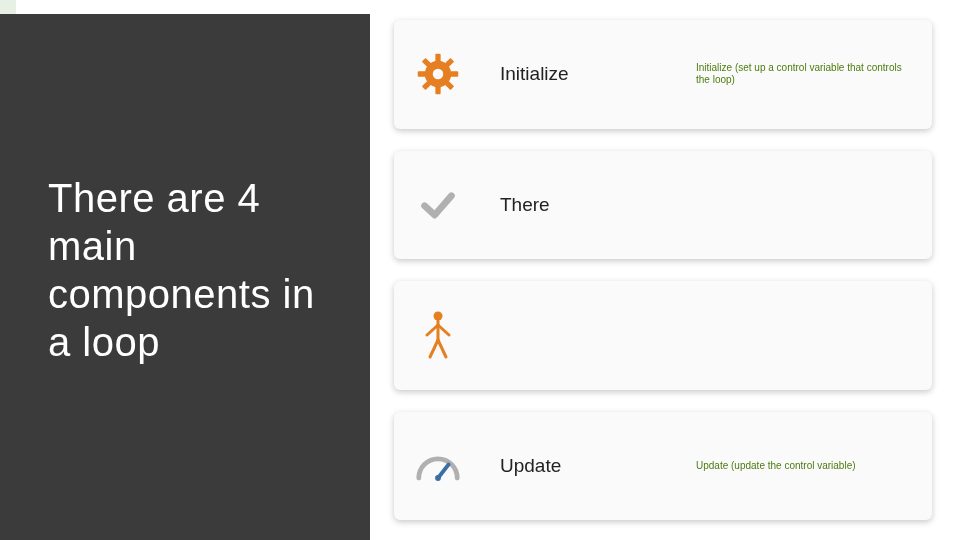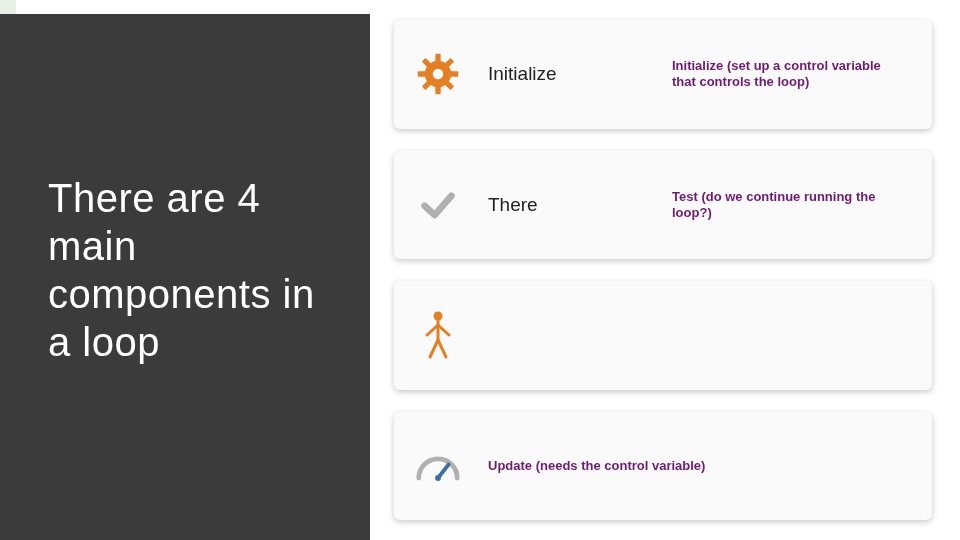--- a/index.html
+++ b/index.html
@@ -29,25 +29,25 @@
     gap: 22px;
   }
   .card {
     flex: 1;
     background: #fafafa;
     border-radius: 6px;
     box-shadow: 0 2px 6px rgba(0,0,0,0.22);
     display: flex;
     align-items: center;
     padding: 0 24px 0 18px;
-    gap: 24px;
+    gap: 36px;
   }
   .icon-cell { width: 52px; display:flex; justify-content:center; align-items:center; }
   .title-cell { width: 160px; font-size: 19px; color: #222; font-weight: 500; }
-  .desc-cell  { flex: 1; font-size: 13px; color: #701a75; font-weight: 700; line-height: 1.25; }
+  .desc-cell  { flex: 1; font-size: 10px; color: #4d7c0f; font-weight: 400; line-height: 1.25; }
   .accent-tab {
     position: absolute;
     left: 0; top: 0;
     width: 16px; height: 48px;
     background: #e8f0e6;
   }
   svg { display:block; }
 </style>
 </head>
 <body>
@@ -82,21 +82,20 @@
       <div class="desc-cell">Initialize (set up a control variable that controls the loop)</div>
     </div>
 
     <div class="card">
       <div class="icon-cell">
         <svg width="42" height="42" viewBox="0 0 100 100">
           <polyline points="18,52 42,74 82,28" fill="none" stroke="#b0b0b0" stroke-width="16" stroke-linecap="round" stroke-linejoin="round"></polyline>
         </svg>
       </div>
       <div class="title-cell">There</div>
-      <div class="desc-cell">Test (do we continue running the loop?)</div>
     </div>
 
     <div class="card">
       <div class="icon-cell">
         <svg width="30" height="50" viewBox="0 0 60 100">
           <g stroke="#e67e22" stroke-width="6" fill="none" stroke-linecap="round">
             <circle cx="30" cy="12" r="9" fill="#e67e22" stroke="none"></circle>
             <line x1="30" y1="22" x2="30" y2="60"></line>
             <line x1="30" y1="30" x2="8" y2="50"></line>
             <line x1="30" y1="30" x2="52" y2="50"></line>
@@ -108,17 +107,18 @@
     </div>
 
     <div class="card">
       <div class="icon-cell">
         <svg width="48" height="40" viewBox="0 0 100 70">
           <path d="M10 60 A40 40 0 0 1 90 60" fill="none" stroke="#b0b0b0" stroke-width="10" stroke-linecap="round"></path>
           <line x1="50" y1="60" x2="72" y2="32" stroke="#3b6ea5" stroke-width="8" stroke-linecap="round"></line>
           <circle cx="50" cy="60" r="6" fill="#3b6ea5"></circle>
         </svg>
       </div>
-      <div class="desc-cell">Update (needs the control variable)</div>
+      <div class="title-cell">Update</div>
+      <div class="desc-cell">Update (update the control variable)</div>
     </div>
 
   </div>
 </div>
 
 </body></html>

